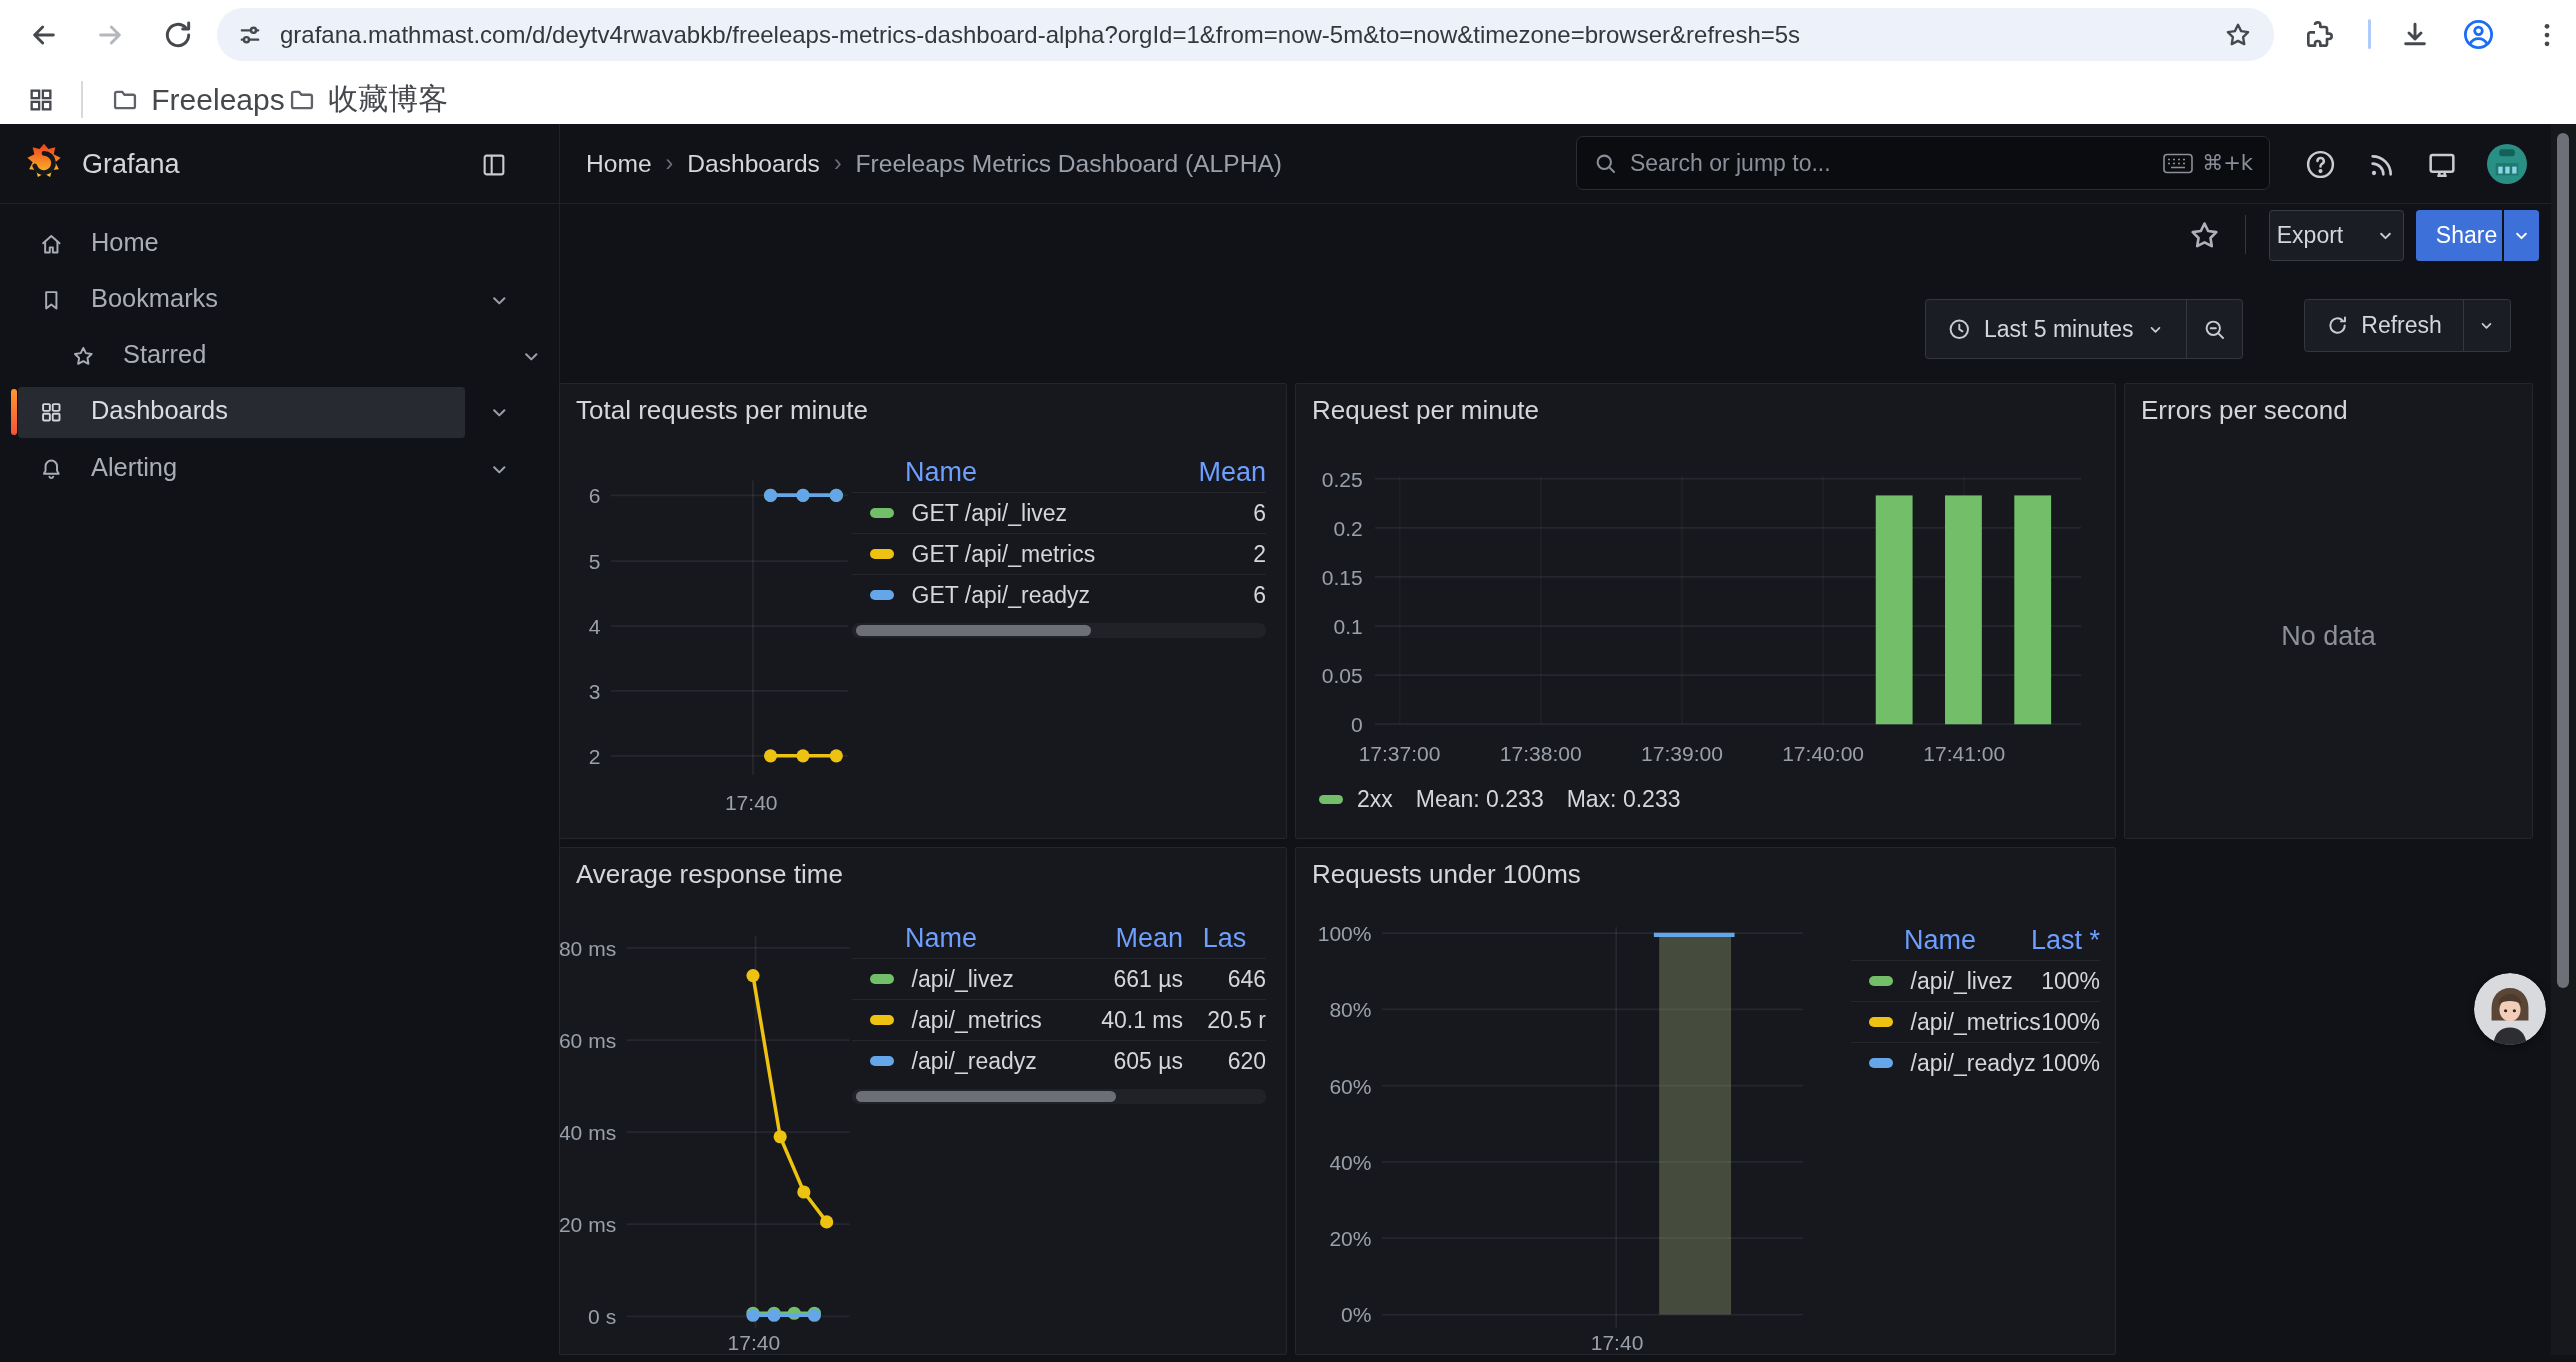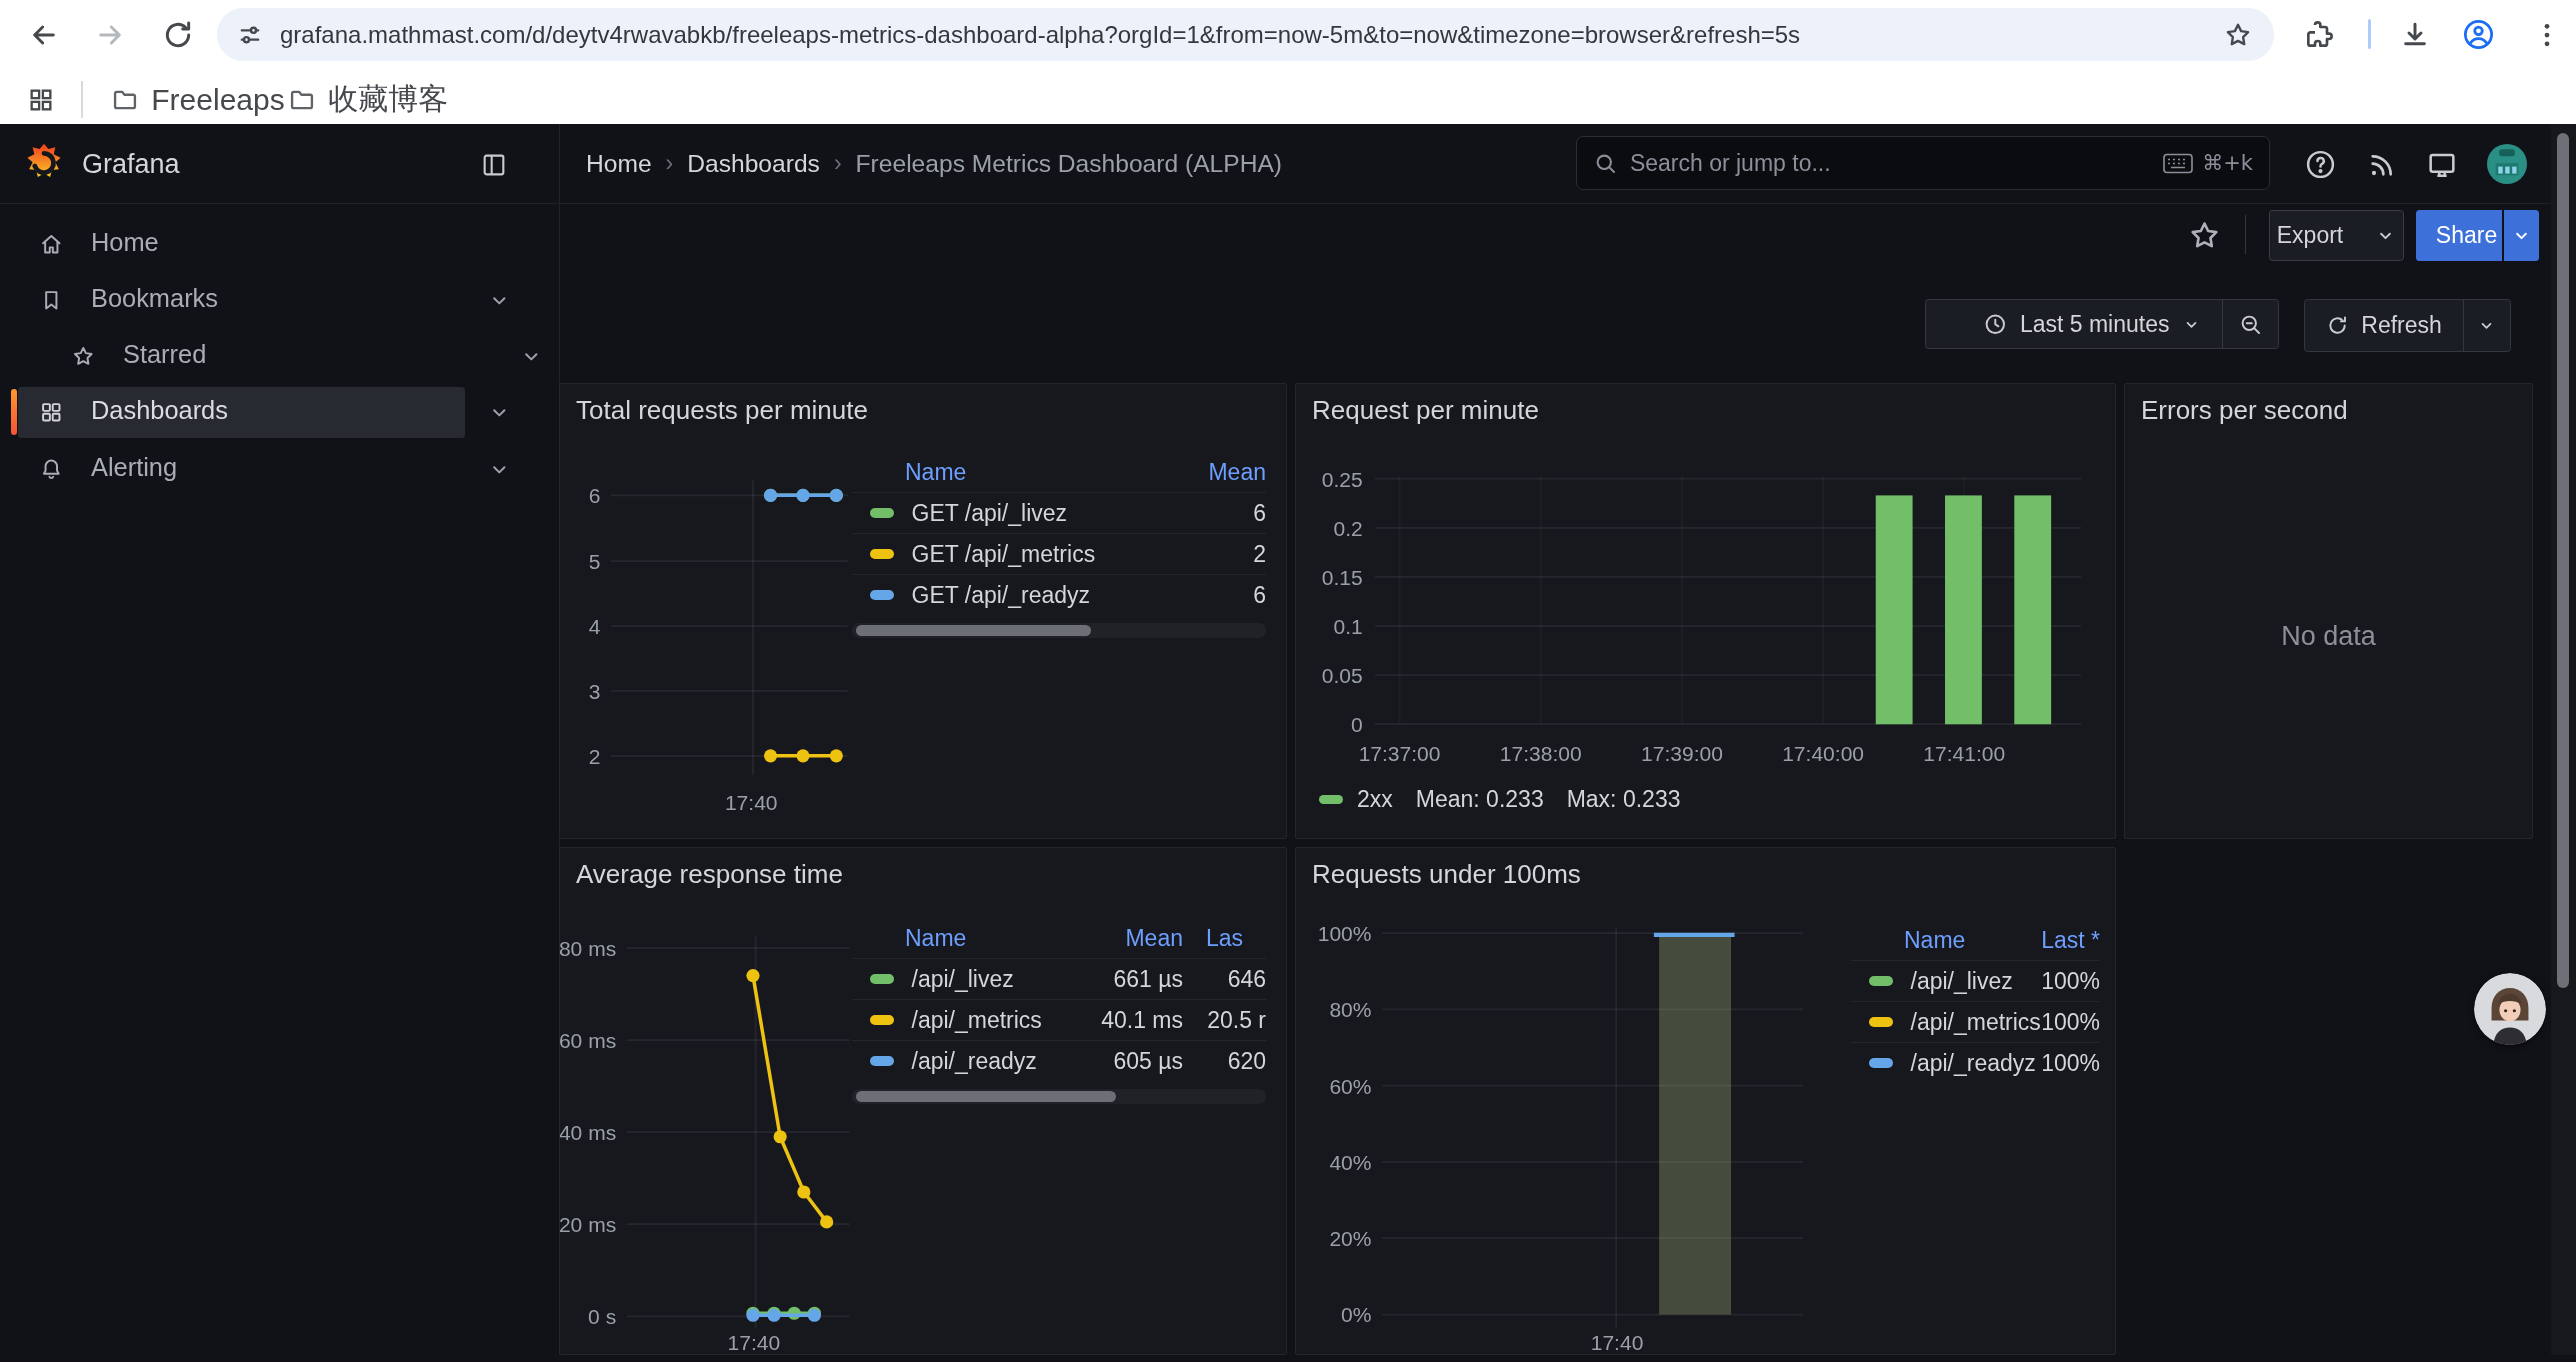--- a/index.html
+++ b/index.html
@@ -49,21 +49,21 @@
   .share-main { background:#3d71d9; color:#ffffff; font-weight:500; border-radius:3.5px 0 0 3.5px;padding-left:15px; }
   .share-chev { background:#3d71d9; border-radius:0 3.5px 3.5px 0; }
 
   
   .panel { position:absolute; background:#16181d; border:0.9px solid #24262c; border-radius:1.8px; }
   .p-title { position:absolute; left:16px; top:10.5px; font-size:26px; font-weight:500; color:#d5d6da; }
   .no-data { position:absolute; left:0; right:0; top:237px; text-align:center; font-size:27px; color:#8d9097; }
 
   
   .legend { position:absolute; }
-  .lg-head { display:flex; align-items:center; height:40px; font-size:23px; font-weight:500; }
+  .lg-head { display:flex; align-items:center; height:40px; font-size:27px; font-weight:500; }
   .lg-row { display:flex; align-items:center; height:41px; border-top:0.9px solid #24262b; font-size:23px; color:#d5d6da; }
   .lg-name { flex:1; display:flex; align-items:center; gap:18px; min-width:0; white-space:nowrap; }
   .pill { width:24px; height:9.6px; border-radius:5.3px; flex:none; }
   .lg-col-r { text-align:right; white-space:nowrap; overflow:hidden; }
   .lg-scroll { height:15px; background:#202227; border-radius:7px; margin-top:8px; position:relative; }
   .lg-thumb { position:absolute; left:3.5px; top:1.8px; height:11.4px; background:#6c6f75; border-radius:6.1px; }
 
   .p2-legend { display:flex; align-items:center; gap:23px; font-size:23px; color:#d5d6da; }
 
   
@@ -315,21 +315,21 @@
     </div>
     <div class="abs btn share-main" style="left:2416px;top:86px;width:86px;height:51px;">
       <span>Share</span>
     </div>
     <div class="abs btn share-chev" style="left:2504px;top:86px;width:35px;height:51px;">
       <svg width="21" height="21" viewBox="0 0 24 24" fill="none" stroke="#ffffff" stroke-width="2.2" stroke-linecap="round" stroke-linejoin="round">
           <path d="M7 10l5 5 5-5"></path>
         </svg>
     </div>
 
-    <div class="abs grp" style="left:1925px;top:175px;height:50px;padding-left:36px;">
+    <div class="abs grp" style="left:1925px;top:175px;height:60px;">
       <div class="seg" style="padding:0 21px;">
         <svg width="24.6" height="24.6" viewBox="0 0 24 24" fill="none" stroke="#c9cbd1" stroke-width="1.9" stroke-linecap="round">
             <circle cx="12" cy="12" r="8.5"></circle>
             <path d="M12 7.5V12l3 2"></path>
           </svg>
         <span>Last 5 minutes</span>
         <svg width="19" height="19" viewBox="0 0 24 24" fill="none" stroke="#c9cbd1" stroke-width="2.2" stroke-linecap="round" stroke-linejoin="round">
             <path d="M7 10l5 5 5-5"></path>
           </svg>
       </div>

